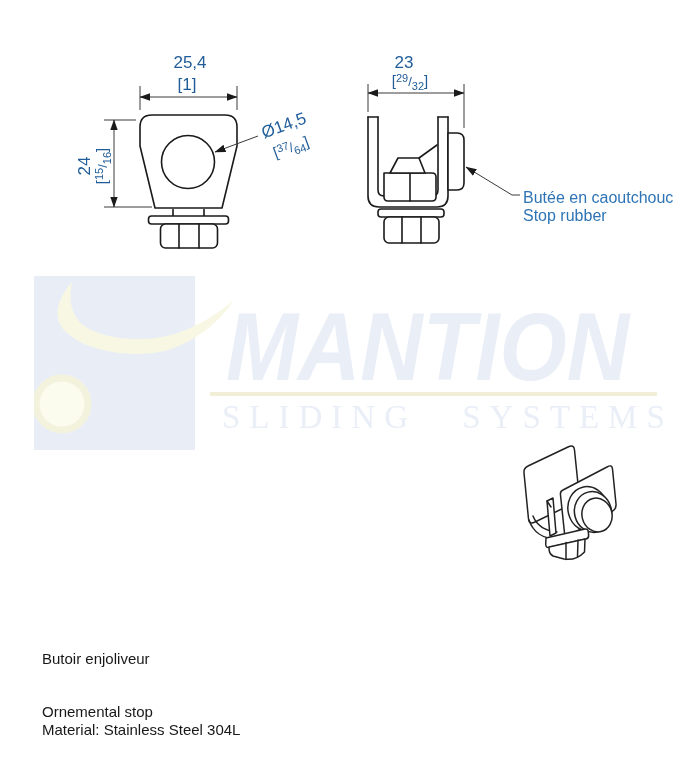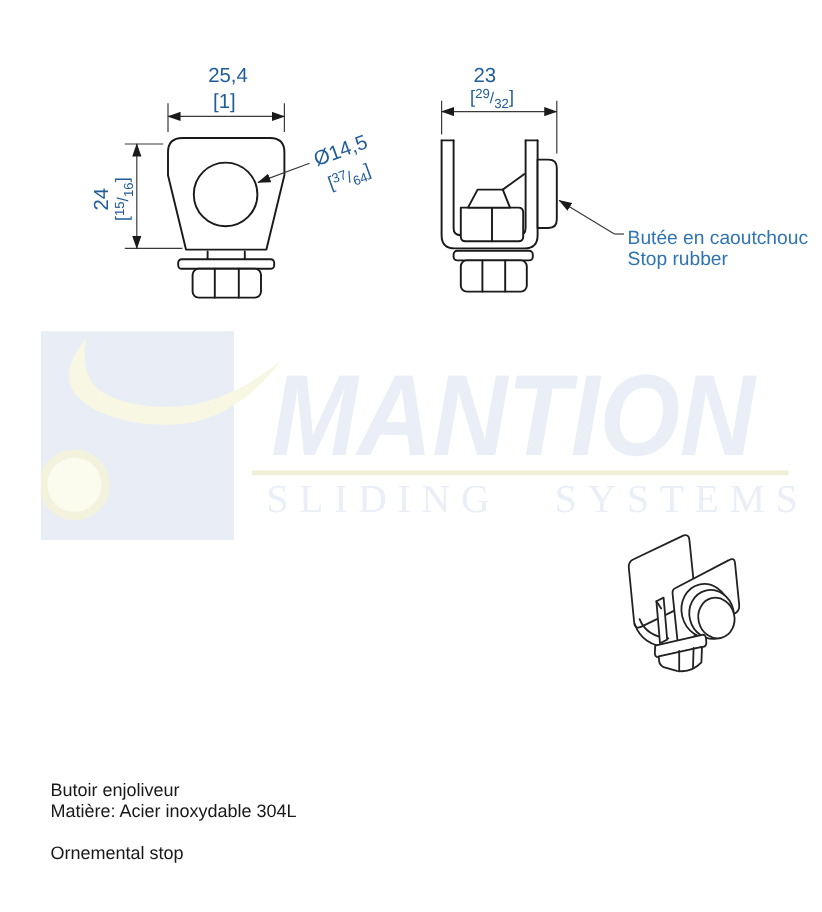--- a/index.html
+++ b/index.html
@@ -121,19 +121,19 @@
       <ellipse class="iso" cx="98" cy="72" rx="18.5" ry="20.5" transform="rotate(-14 98 72)"></ellipse>
       <ellipse class="iso" cx="102" cy="75" rx="15" ry="17" transform="rotate(-14 102 75)"></ellipse>
       <path class="iso" d="M51,98 L90,89 Q93,88.5 93.3,92 L93.6,95 Q93.9,98.5 91,99 L54,107.5 Q51,108 50.7,104.5 Z"></path>
       <path class="iso" d="M54,107 L90,99 L89.5,112 Q81,121 69,119 L58,116 Q54.5,114 54.2,110.5 Z"></path>
       <path class="isoline" d="M71,102.5 L71,119.5 M83,100 L82.5,116.5"></path>
     </g>
   </svg>
 
   <div class="footer-block fb-fr">
     <div>Butoir enjoliveur</div>
-    <div>Matière: Acier inoxydable 304L</div>
   </div>
   <div class="footer-block fb-en">
     <div>Ornemental stop</div>
+    <div>Material: Stainless Steel 304L</div>
   </div>
 
 </div>
 
 </body></html>

